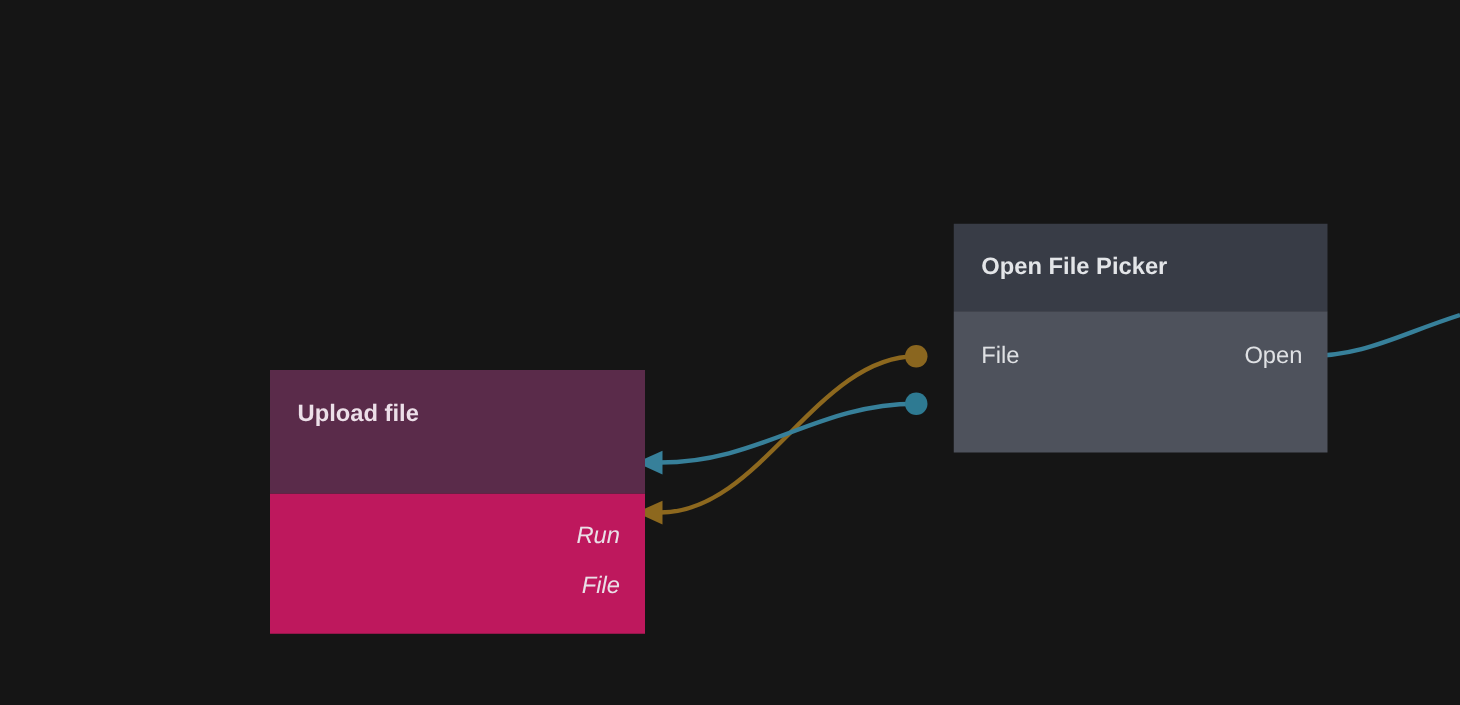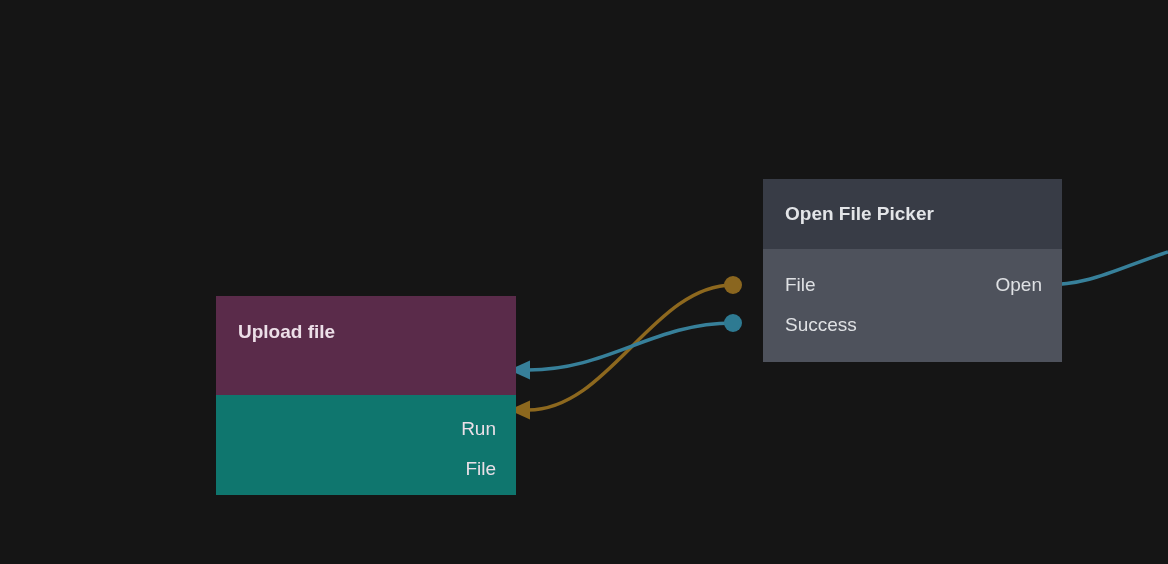--- a/index.html
+++ b/index.html
@@ -35,22 +35,22 @@
     height: 99px; background: #5a2b4a;
     box-sizing: border-box; padding: 21px 20px 0 22px;
   }
   .node-upload .node-title {
     color: #ecdfe8; font-size: 19px; font-weight: 700; line-height: 29px;
   }
   .node-upload .node-subtitle {
     color: #b28da7; font-size: 19px; font-weight: 400; line-height: 29px;
   }
   .node-upload .node-body {
-    height: 100px; background: #0f766e;
-    box-sizing: border-box; padding-top: 14px;
+    height: 112px; background: #be185d;
+    box-sizing: border-box; padding-top: 14px; font-style: italic;
   }
 
   
   .node-picker { left: 763px; top: 179px; width: 299px; height: 183px; }
   .node-picker .node-header {
     height: 70px; background: #383c46;
     box-sizing: border-box; padding: 0 20px 0 22px;
     display: flex; align-items: center;
   }
   .node-picker .node-title {
@@ -112,19 +112,16 @@
 
   <div class="node node-picker">
     <div class="node-header">
       <div class="node-title">Open File Picker</div>
     </div>
     <div class="node-body">
       <div class="port-row split">
         <span class="port-label">File</span>
         <span class="port-label">Open</span>
       </div>
-      <div class="port-row">
-        <span class="port-label">Success</span>
-      </div>
     </div>
   </div>
 
 </div>
 
 </body></html>

